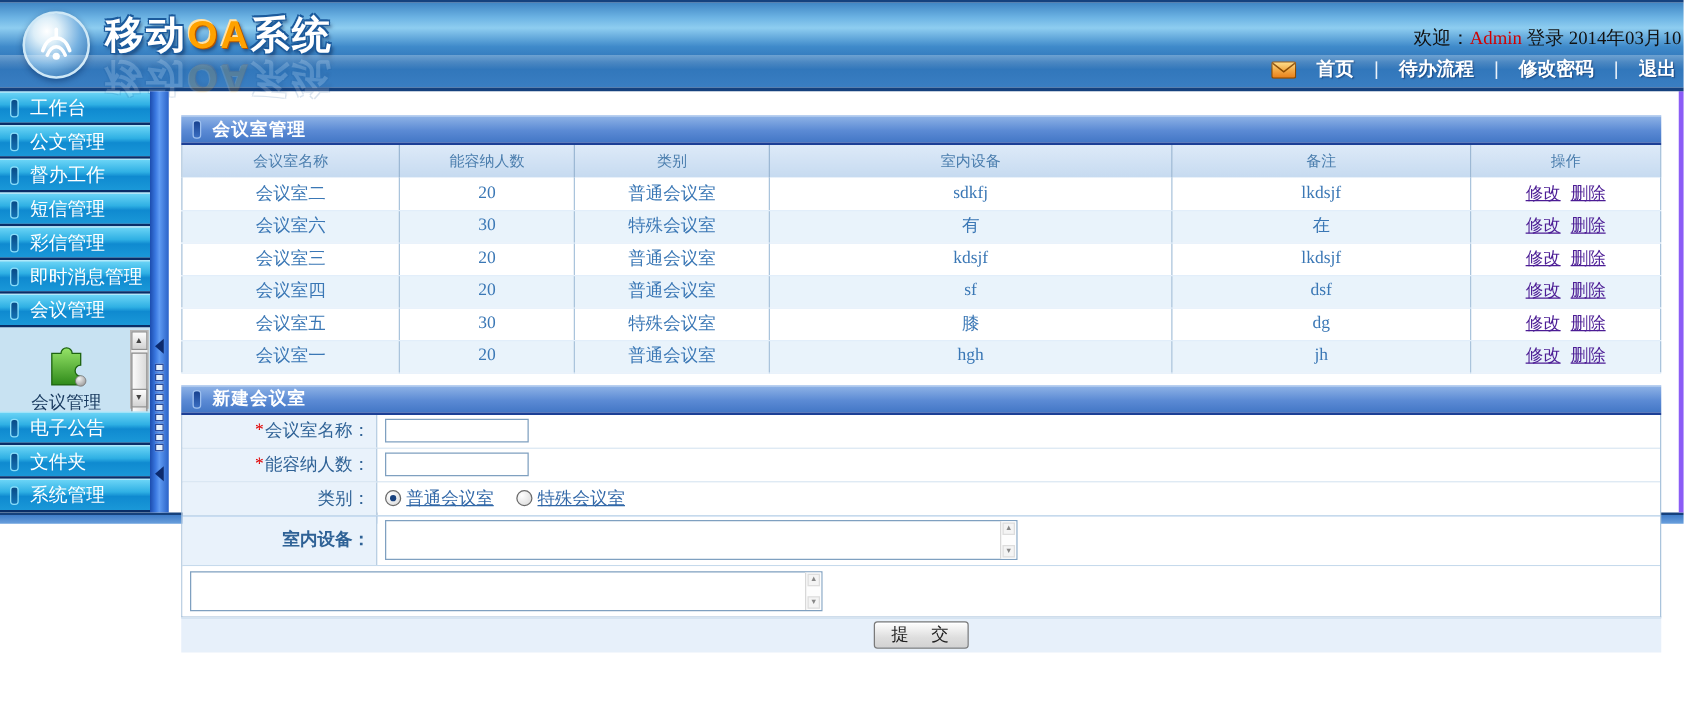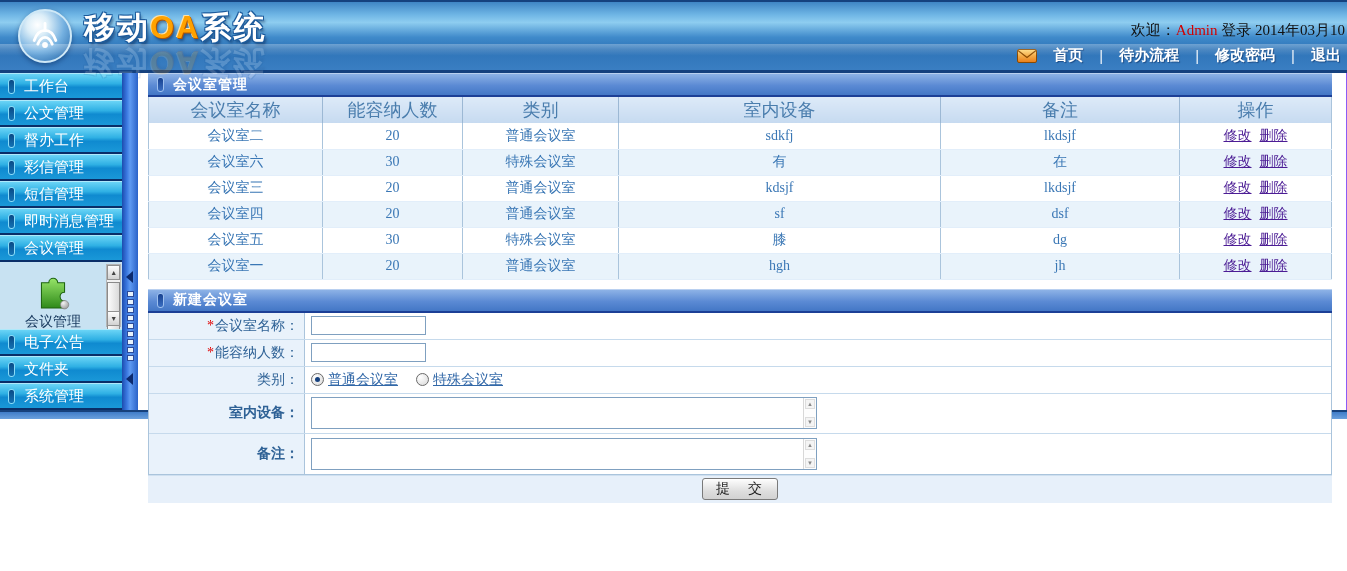--- a/index.html
+++ b/index.html
@@ -54,30 +54,30 @@
   
   .splitter { width:16px; position:relative; cursor:col-resize;
     background:linear-gradient(90deg,#1c4cae 0%,#3a78e0 30%,#5e9af2 50%,#2a62c8 100%); }
   .split-tri { position:absolute; left:4px; width:0; height:0; border-top:6px solid transparent;
     border-bottom:6px solid transparent; border-right:7px solid #0c2a6e; }
   .tri-top { top:198px; } .tri-bottom { top:300px; }
   .split-grip { position:absolute; left:0; right:0; top:218px; display:flex; flex-direction:column; align-items:center; gap:2px; }
   .grip-sq { width:7px; height:6px; background:#e6f2fc; border:1px solid #2a4a9a; }
 
   
-  .content { flex:1; padding:0 14px 0 10px; border-right:1px solid #8b5cf6; }
+  .content { flex:1; padding:19px 14px 0 10px; border-right:4px solid #8b5cf6; }
   .panel-header { height:24px; display:flex; align-items:center; gap:9px; padding-left:9px;
     border-top:1px solid #b9d0f0; border-bottom:2px solid #1c3f96;
     background:linear-gradient(180deg,#8db2e6 0%,#5b8ad4 55%,#4377c6 100%); }
   .panel-header .ph-label { color:#fff; font-size:14px; font-weight:bold; letter-spacing:1px; }
   .ph-marker { width:7px; height:15px; border-radius:3px; background:linear-gradient(180deg,#17418f,#3a6ec2);
     border:1px solid #9ec0ee; flex:0 0 7px; }
 
   table.grid { width:100%; border-collapse:collapse; table-layout:fixed; border:1px solid #aac4dc; border-top:none; }
-  table.grid th { height:26px; font-weight:normal; font-size:18px; color:#4a7dad;
+  table.grid th { height:26px; font-weight:normal; font-size:12px; color:#4a7dad;
     background:linear-gradient(180deg,#ddeaf8 0%,#c6daf0 100%); border-right:1px solid #9cb8d4;text-align:center; }
   table.grid td { height:26px; text-align:center; font-size:14px; color:#3a77b5;
     border-right:1px solid #aac4dc; border-bottom:1px solid #e2eefa; }
   table.grid th:last-child, table.grid td:last-child { border-right:none; }
   tr.alt td { background:#e9f3fb; }
   td.en { font-family:"Liberation Serif","DejaVu Serif",serif; font-size:13px; color:#25406e; }
   a.op { color:#4c1d95; text-decoration:underline; cursor:pointer; margin:0 4px; }
 
   .gap8 { height:9px; }
 
@@ -171,25 +171,25 @@
     <div class="side-btn">
       <span class="side-marker"></span>
       <span>公文管理</span>
       </div>
     <div class="side-btn">
       <span class="side-marker"></span>
       <span>督办工作</span>
       </div>
     <div class="side-btn">
       <span class="side-marker"></span>
+      <span>短信管理</span>
+      </div>
+    <div class="side-btn">
+      <span class="side-marker"></span>
       <span>彩信管理</span>
-      </div>
-    <div class="side-btn">
-      <span class="side-marker"></span>
-      <span>短信管理</span>
       </div>
     <div class="side-btn">
       <span class="side-marker"></span>
       <span>即时消息管理</span>
       </div>
     <div class="side-btn">
       <span class="side-marker"></span>
       <span>会议管理</span>
       </div>
 
@@ -398,23 +398,20 @@
         <div class="f-field">
           <div class="ta">
             <div class="sb">
               <span class="sa sa-up">▲</span>
               <span class="sa sa-down">▼</span>
             </div>
           </div>
         </div>
       </div>
       <div class="f-row h40">
-        <div class="f-label">
-            <span>备注：</span>
-          </div>
         <div class="f-field">
           <div class="ta">
             <div class="sb">
               <span class="sa sa-up">▲</span>
               <span class="sa sa-down">▼</span>
             </div>
           </div>
         </div>
       </div>
     </div>

